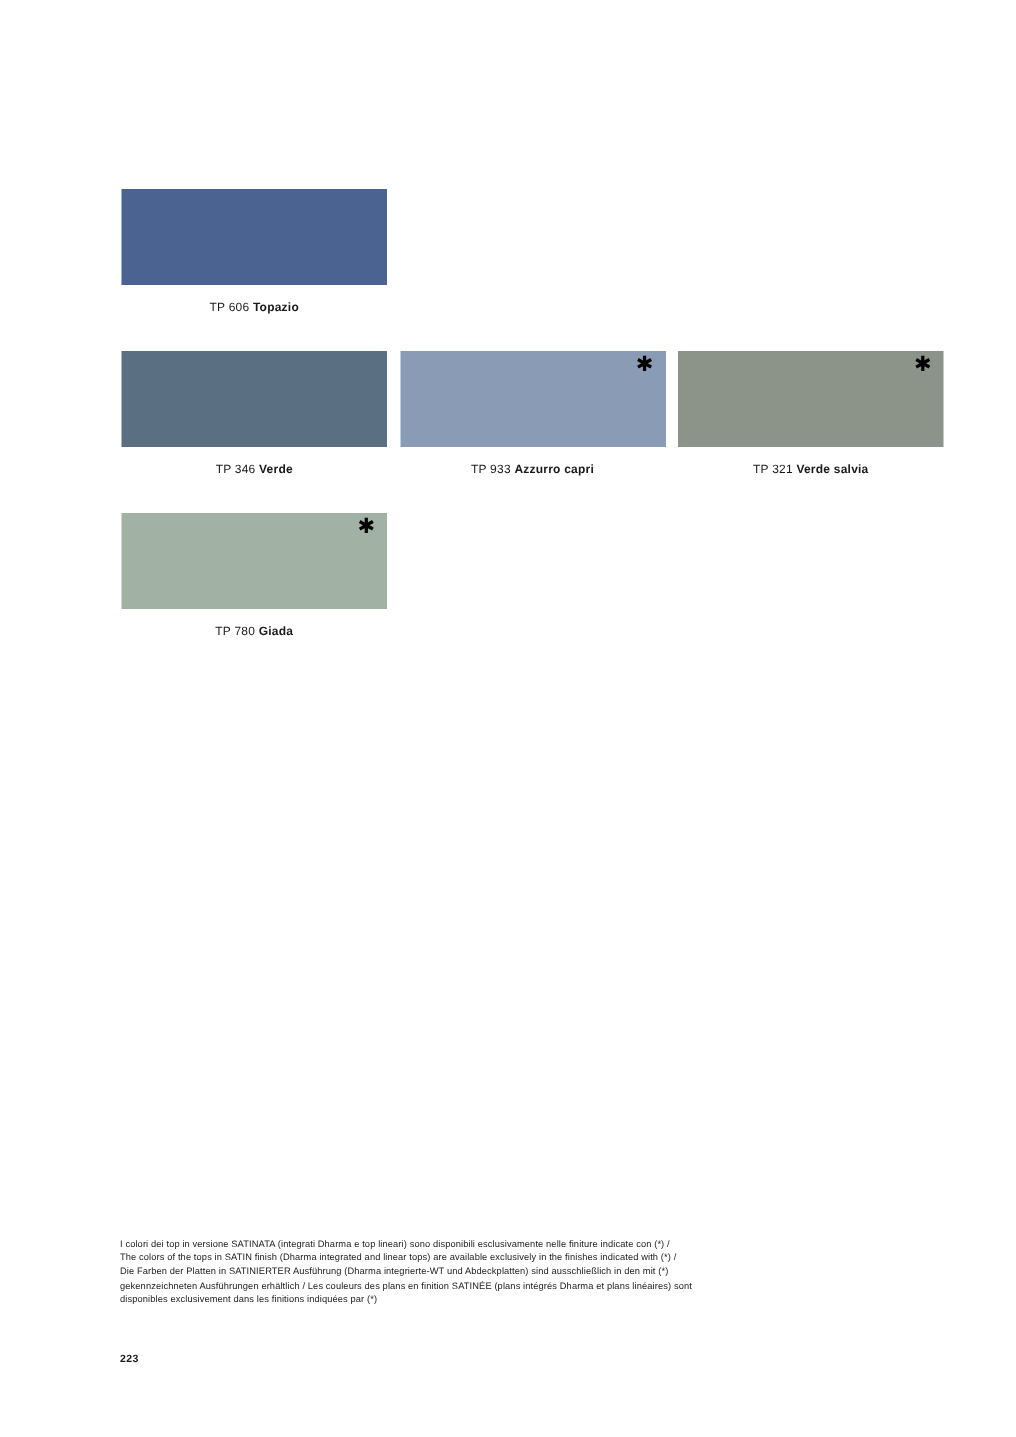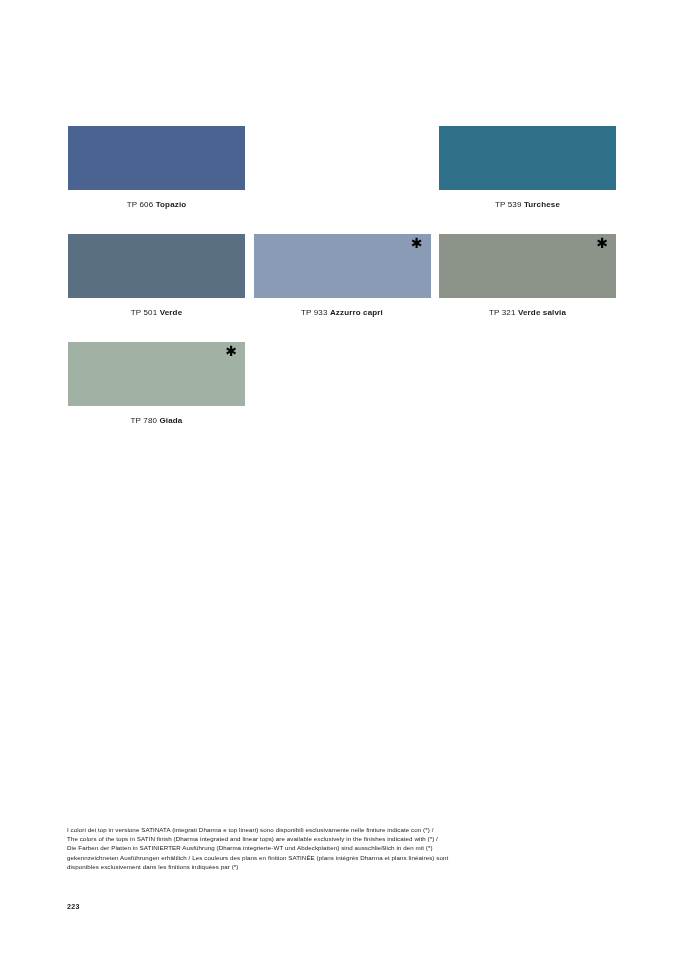--- a/index.html
+++ b/index.html
@@ -11,21 +11,21 @@
     height: 958px;
     background: #ffffff;
     font-family: "Liberation Sans", sans-serif;
     color: #1a1a1a;
     position: relative;
     overflow: hidden;
   }
 
   .page {
     position: absolute;
-    left: 3px;
+    left: 16px;
     top: 0;
     width: 540px;
     height: 958px;
   }
 
   
   .swatch-grid {
     position: absolute;
     left: 65px;
     top: 126px;
@@ -114,38 +114,29 @@
     <div class="swatch-row">
       <div class="swatch-cell">
         <div class="swatch-chip" style="background-color: rgb(75, 99, 145);">
           <span class="swatch-star"></span>
         </div>
         <div class="swatch-caption">
           <span class="code">TP 606</span>
           <span class="name">Topazio</span>
         </div>
       </div>
-      <div class="swatch-cell">
-        <div class="swatch-chip" style="background-color: rgb(46, 112, 137);">
-          <span class="swatch-star"></span>
-        </div>
-        <div class="swatch-caption">
-          <span class="code">TP 539</span>
-          <span class="name">Turchese</span>
-        </div>
-      </div>
     </div>
 
     <div class="swatch-row">
       <div class="swatch-cell">
         <div class="swatch-chip" style="background-color: rgb(90, 111, 129);">
           <span class="swatch-star"></span>
         </div>
         <div class="swatch-caption">
-          <span class="code">TP 501</span>
+          <span class="code">TP 346</span>
           <span class="name">Verde</span>
         </div>
       </div>
       <div class="swatch-cell">
         <div class="swatch-chip" style="background-color: rgb(138, 155, 181);">
           <span class="swatch-star">✱</span>
         </div>
         <div class="swatch-caption">
           <span class="code">TP 933</span>
           <span class="name">Azzurro capri</span>

